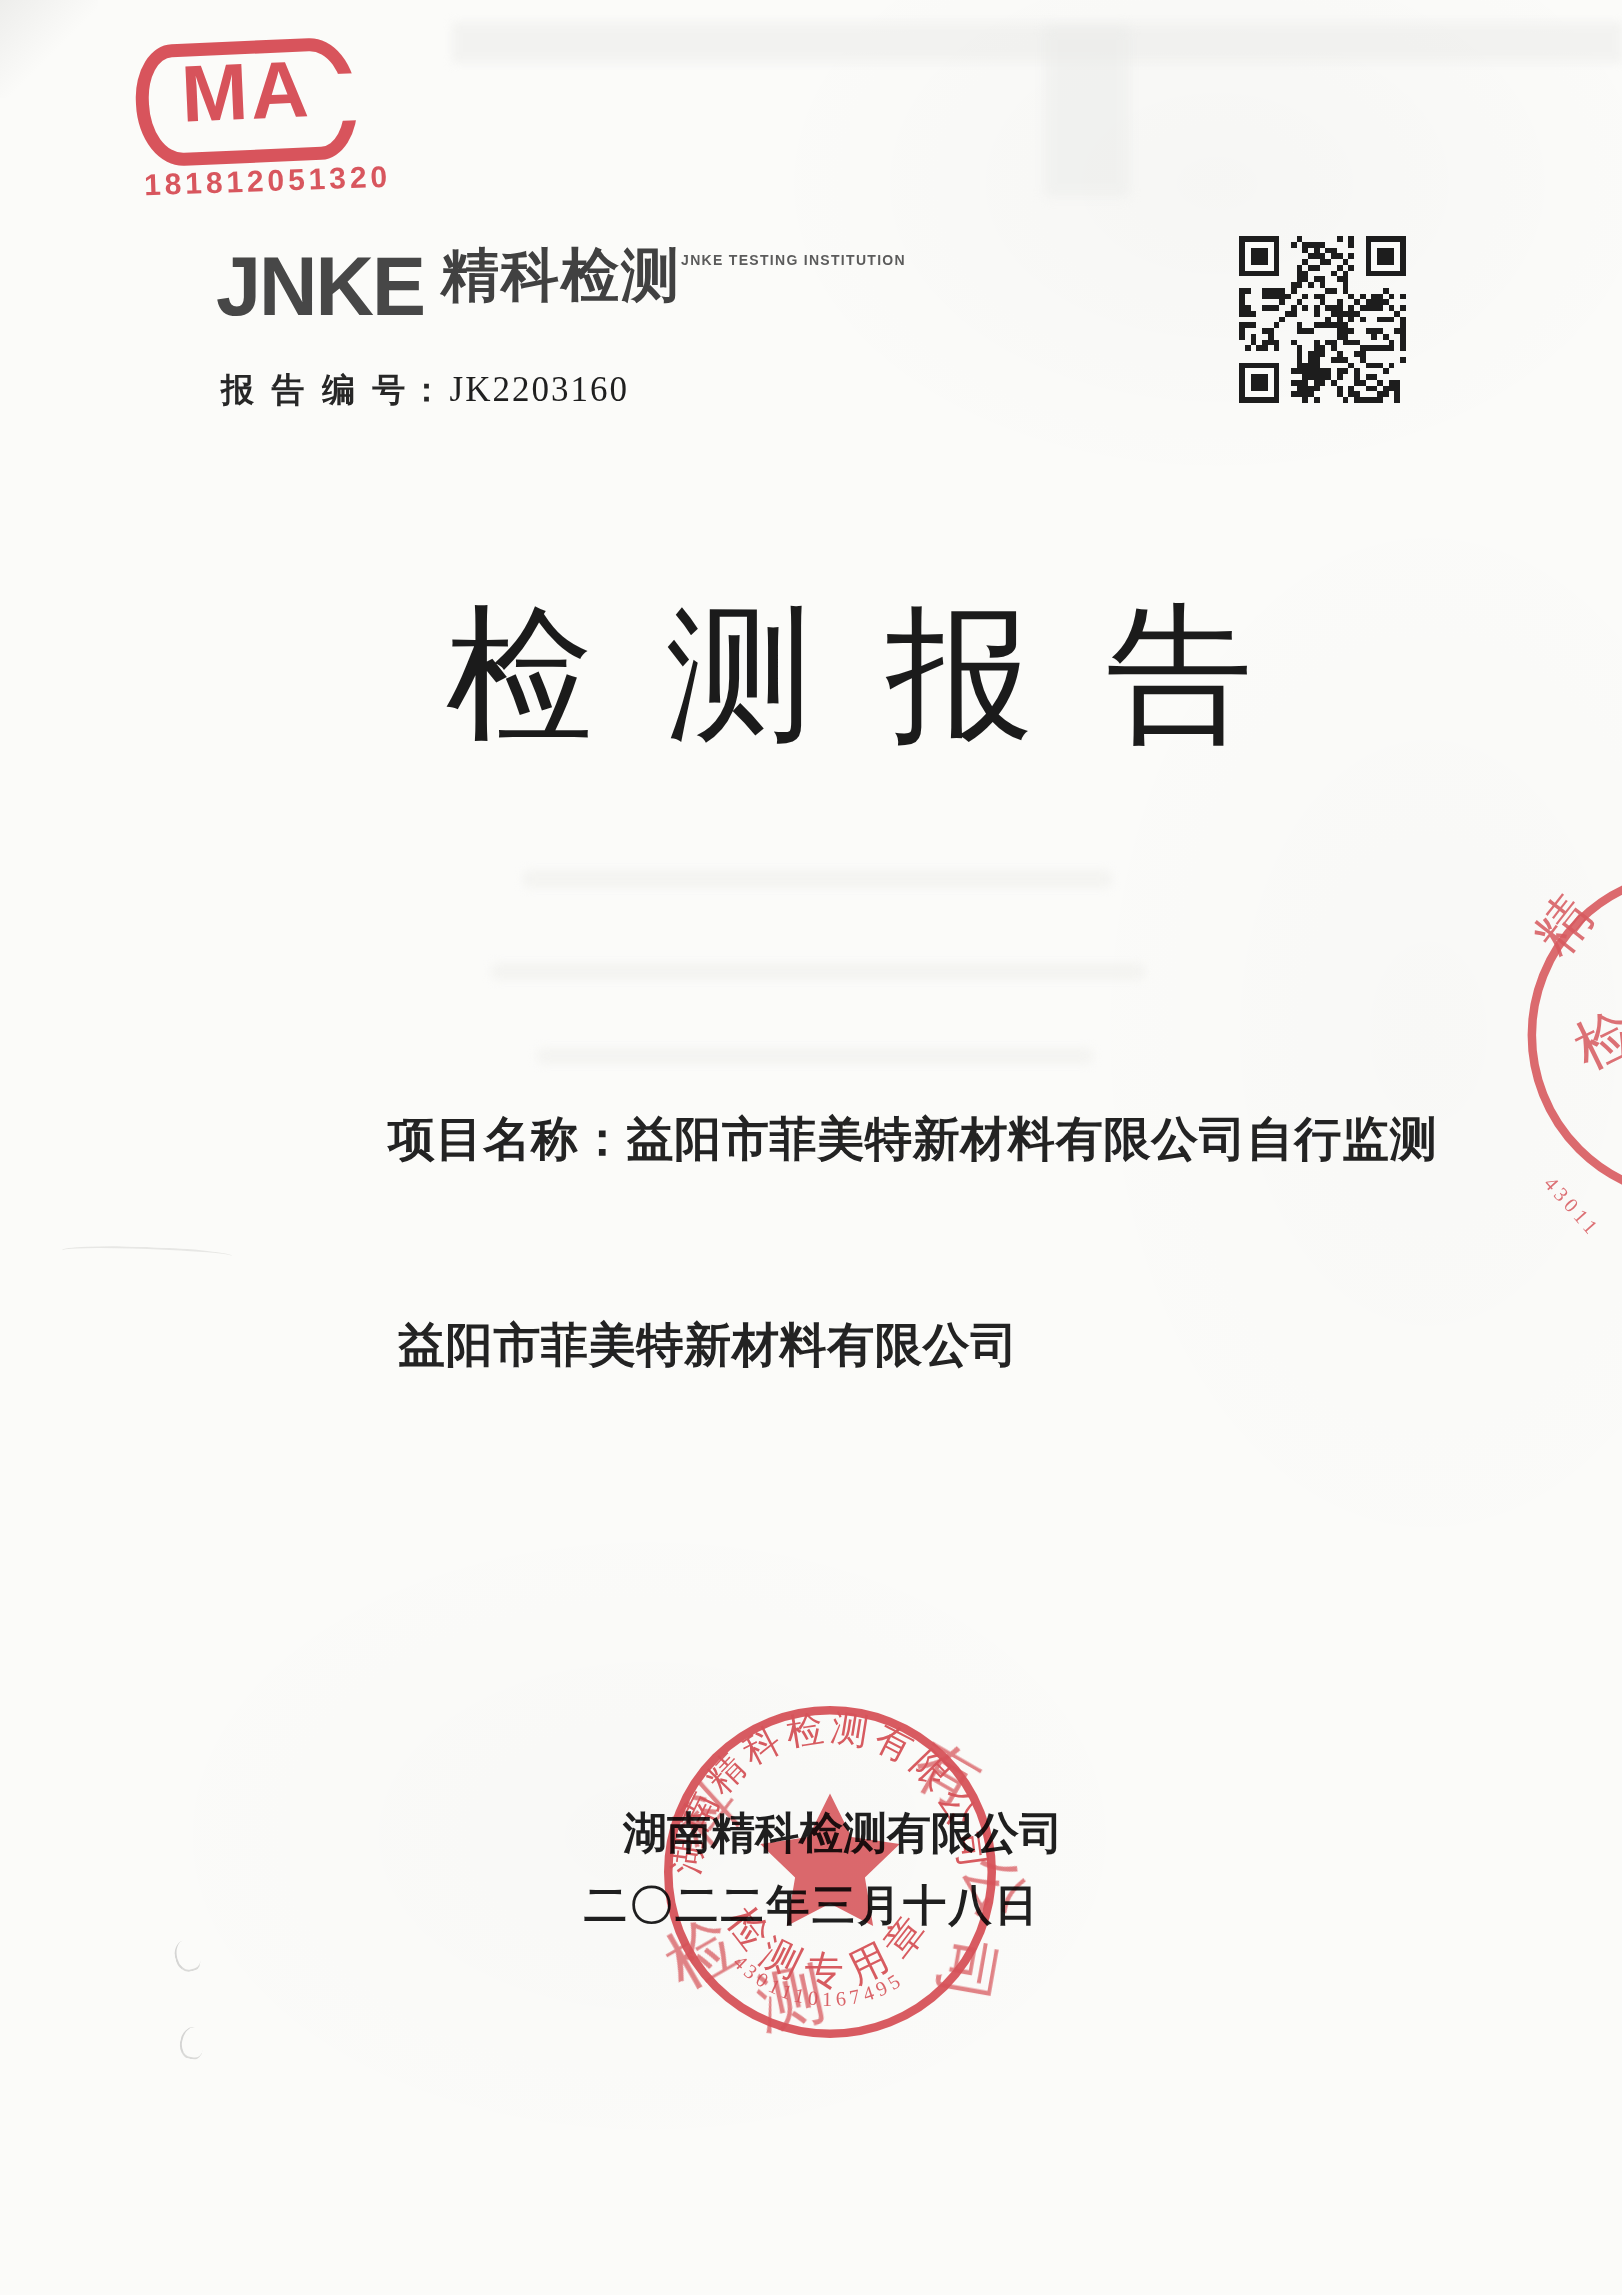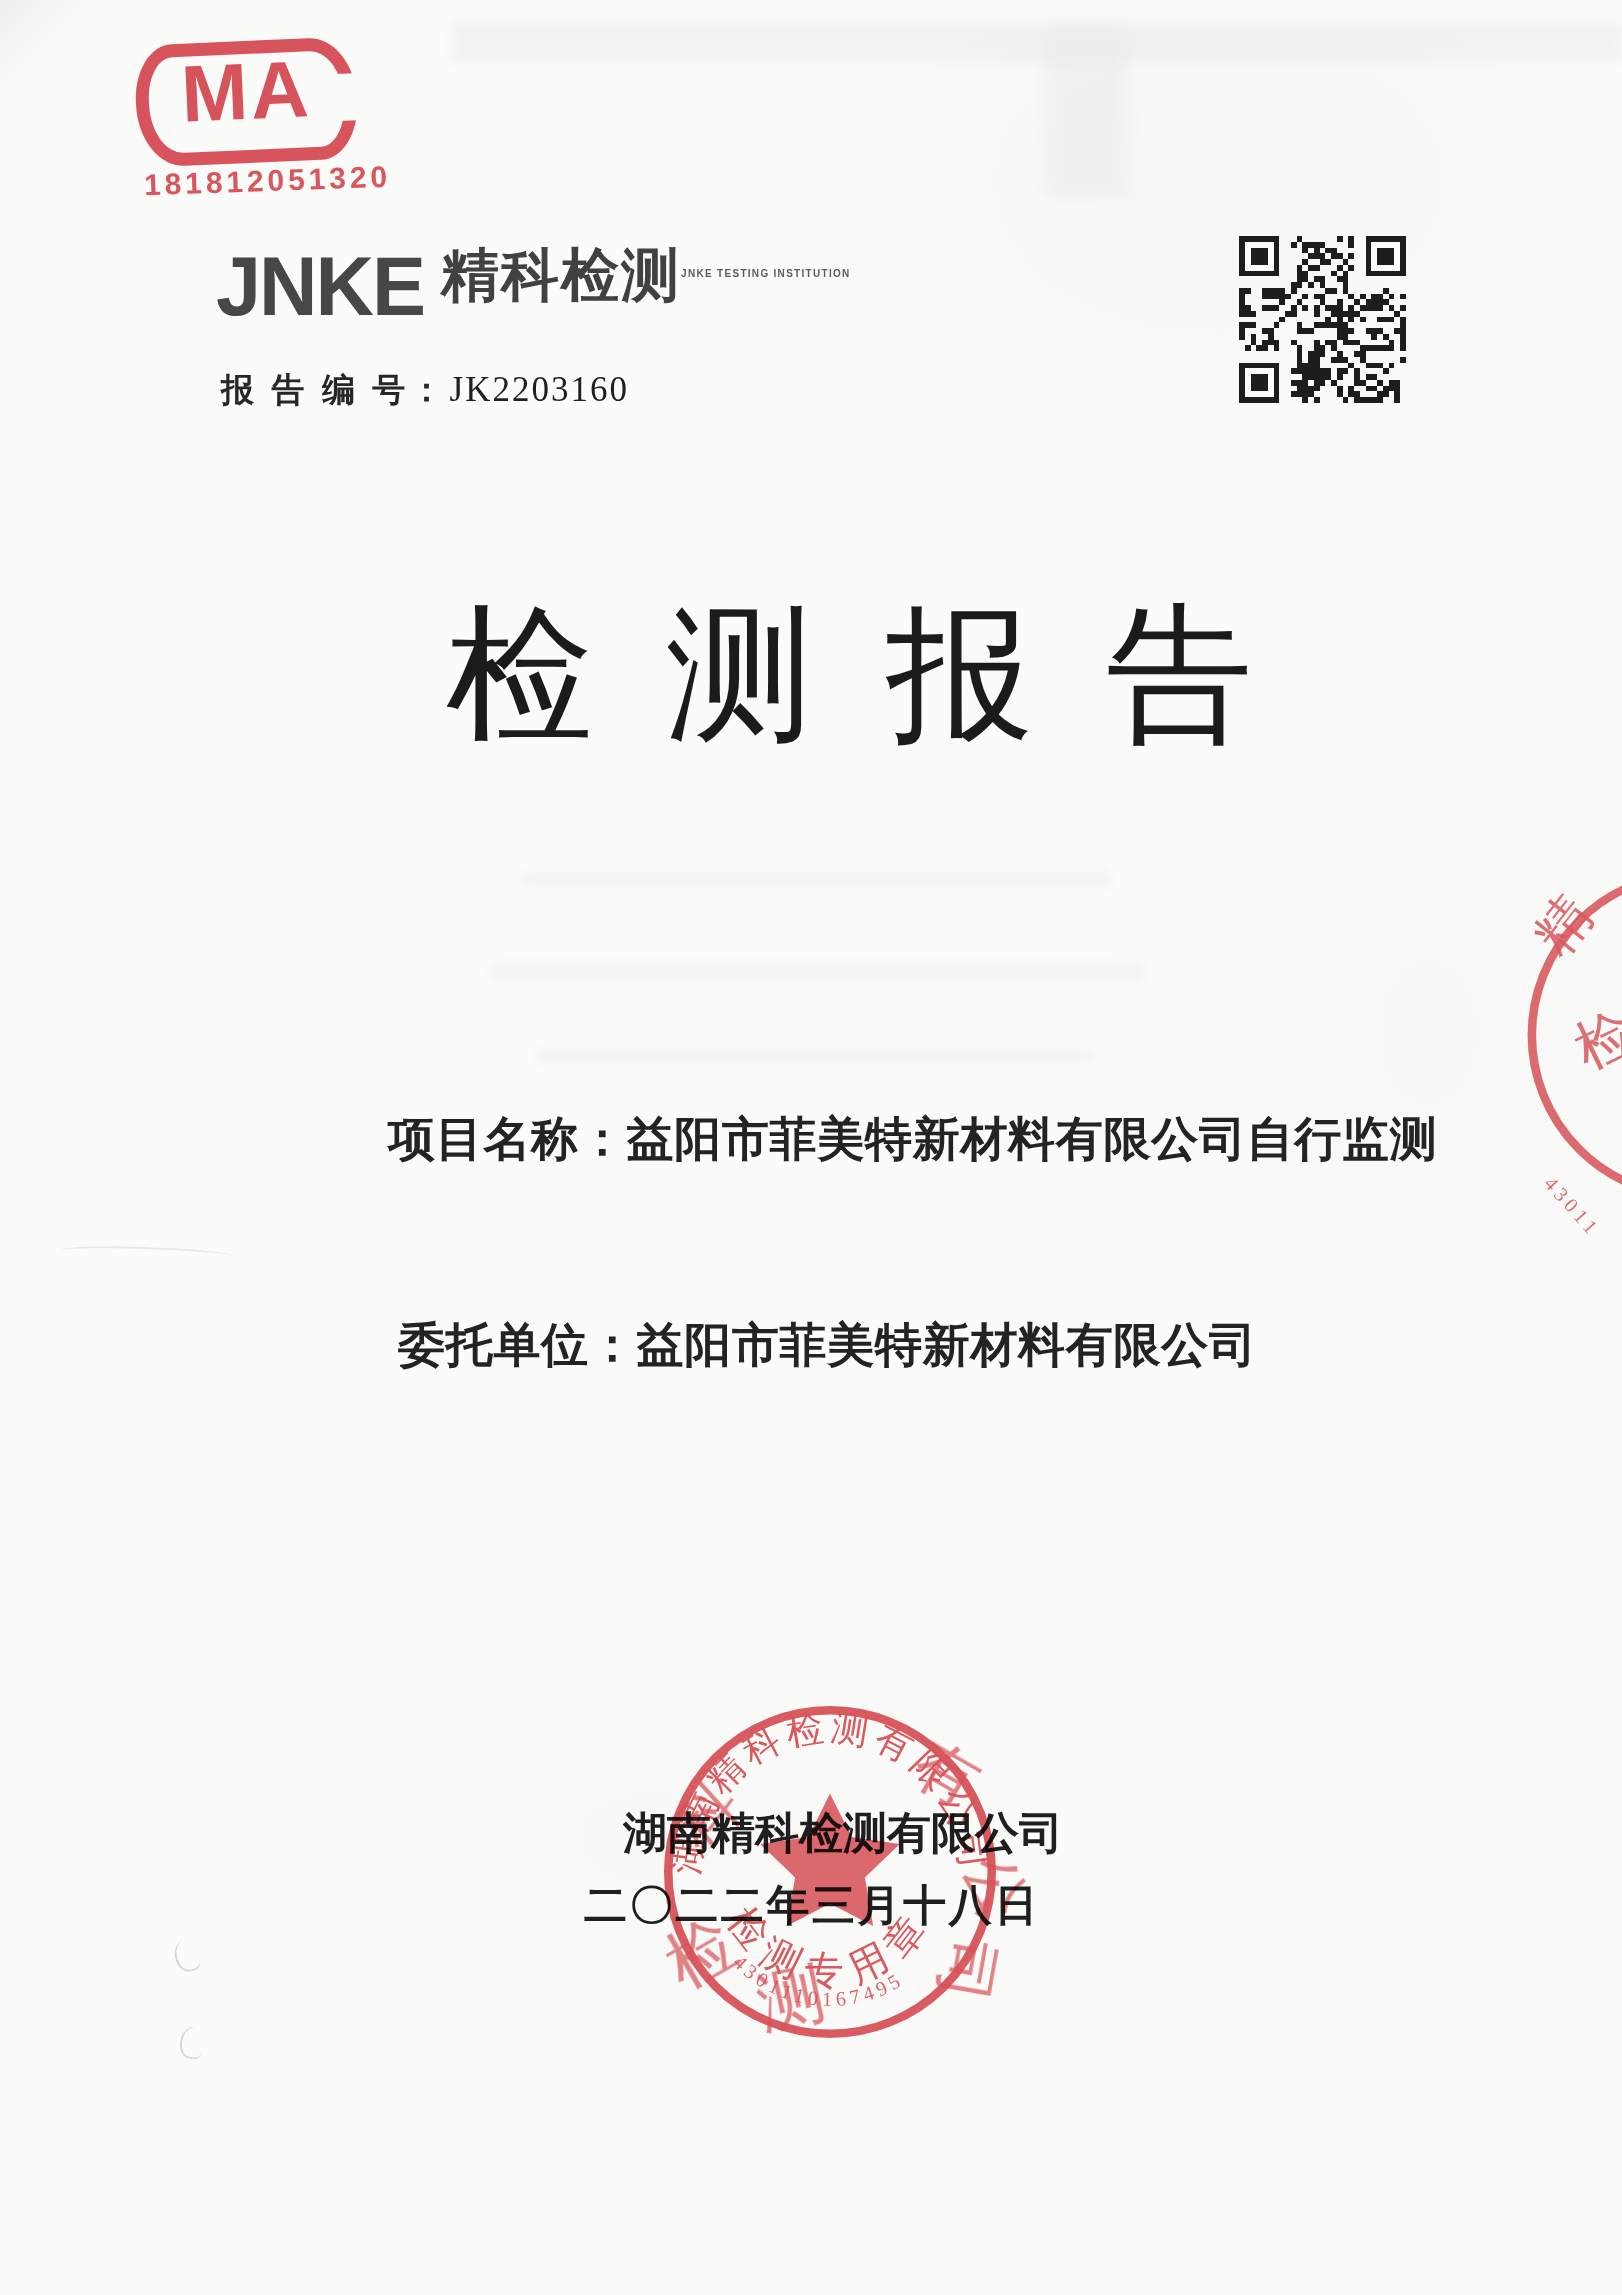--- a/index.html
+++ b/index.html
@@ -35,22 +35,22 @@
   .cma-number{left:144px;top:164px;font-family:"Liberation Sans","DejaVu Sans",sans-serif;
     font-weight:700;font-size:30px;letter-spacing:3.9px;color:var(--cma-red);opacity:.9;transform:rotate(-2deg);}
 
   
   .logo{left:216px;top:246px;display:flex;align-items:flex-start;}
   .logo-wordmark{font-family:"Liberation Sans","DejaVu Sans",sans-serif;font-weight:800;
     font-size:81px;line-height:1;color:#474747;letter-spacing:-2px;transform:scaleY(1.04);}
   .logo-right{margin-left:17px;display:flex;flex-direction:row;}
   .logo-cn{font-size:58px;line-height:1;font-weight:700;color:#414141;letter-spacing:2px;
     font-family:"Liberation Sans","DejaVu Sans",sans-serif;}
-  .logo-en{margin-top:22px;font-family:"Liberation Sans","DejaVu Sans",sans-serif;
-    font-weight:700;font-size:10px;color:#5b5b5b;letter-spacing:1.3px;}
+  .logo-en{margin-top:6px;font-family:"Liberation Sans","DejaVu Sans",sans-serif;
+    font-weight:700;font-size:14px;color:#5b5b5b;letter-spacing:1.3px;}
 
   .report-no{left:221px;top:368px;display:flex;align-items:baseline;}
   .report-no-label{font-size:33px;font-weight:700;letter-spacing:4.6px;color:#272727;}
   .report-no-value{font-size:35px;letter-spacing:2px;color:#1f1f1f;margin-left:2px;}
 
   .qr{left:1239px;top:236px;width:167px;height:167px;}
   .qr svg{width:100%;height:100%;shape-rendering:crispEdges;}
 
   .title{left:446px;top:594px;font-size:147px;line-height:1.12;color:#1b1b1b;
     letter-spacing:73px;white-space:nowrap;font-weight:500;}
@@ -380,21 +380,20 @@
       </svg>
   </div>
 
   <div class="abs title">检测报告</div>
 
   <div class="abs field-row field-project">
     <span>项目名称：</span>
     <span>益阳市菲美特新材料有限公司自行监测</span>
   </div>
   <div class="abs field-row field-client">
-    <span>委托单位：</span>
     <span>益阳市菲美特新材料有限公司</span>
   </div>
 
   <div class="abs issuer">湖南精科检测有限公司</div>
   <div class="abs issue-date">二〇二二年三月十八日</div>
 
   <svg class="abs seal-main" viewBox="0 0 620 620" xmlns="http://www.w3.org/2000/svg">
     <defs>
       <path id="arcTop" d="M 127,390 A 200,200 0 1 1 493,390"></path>
       <path id="arcBottom" d="M 145,355 A 171,171 0 0 0 475,355"></path>

